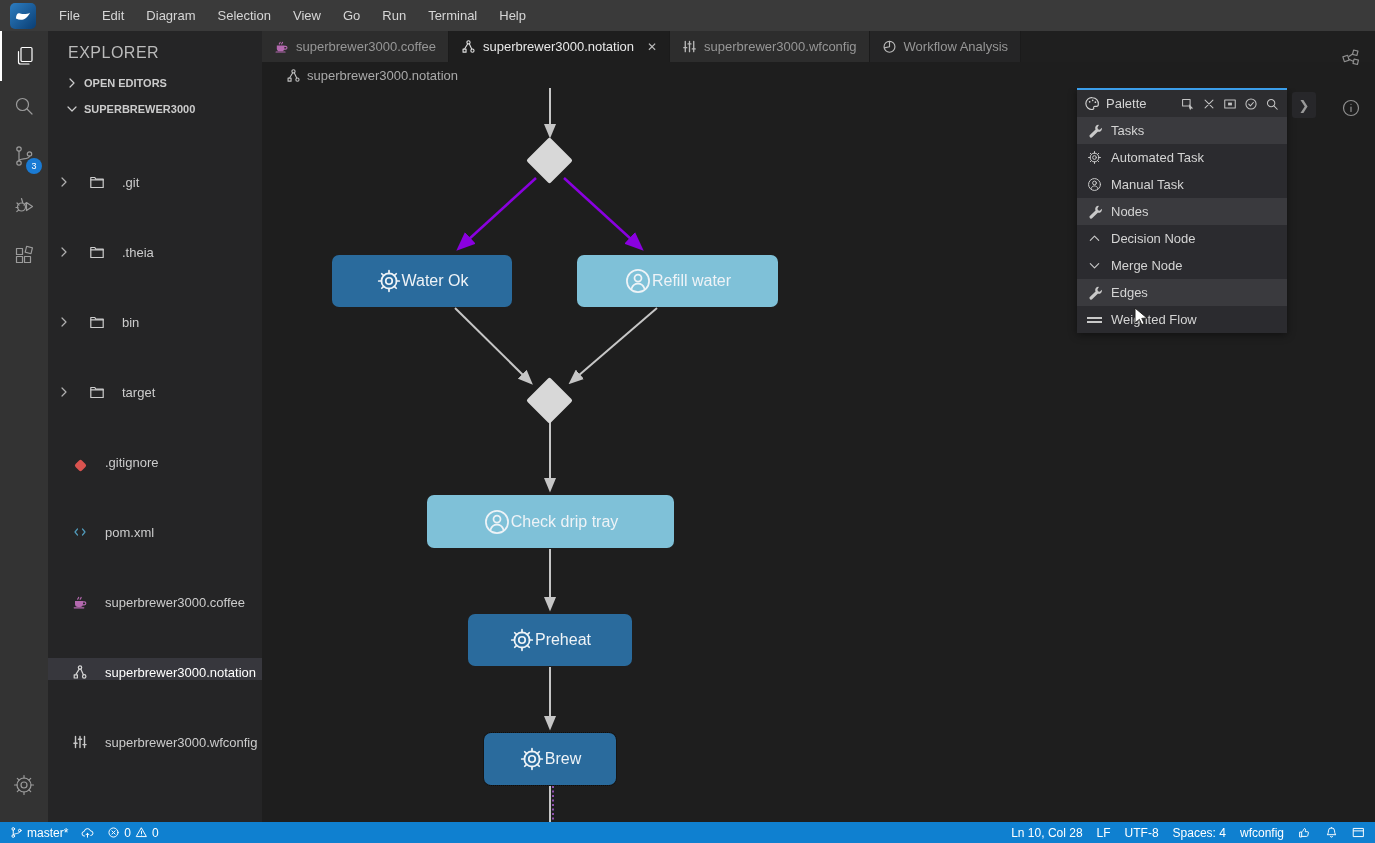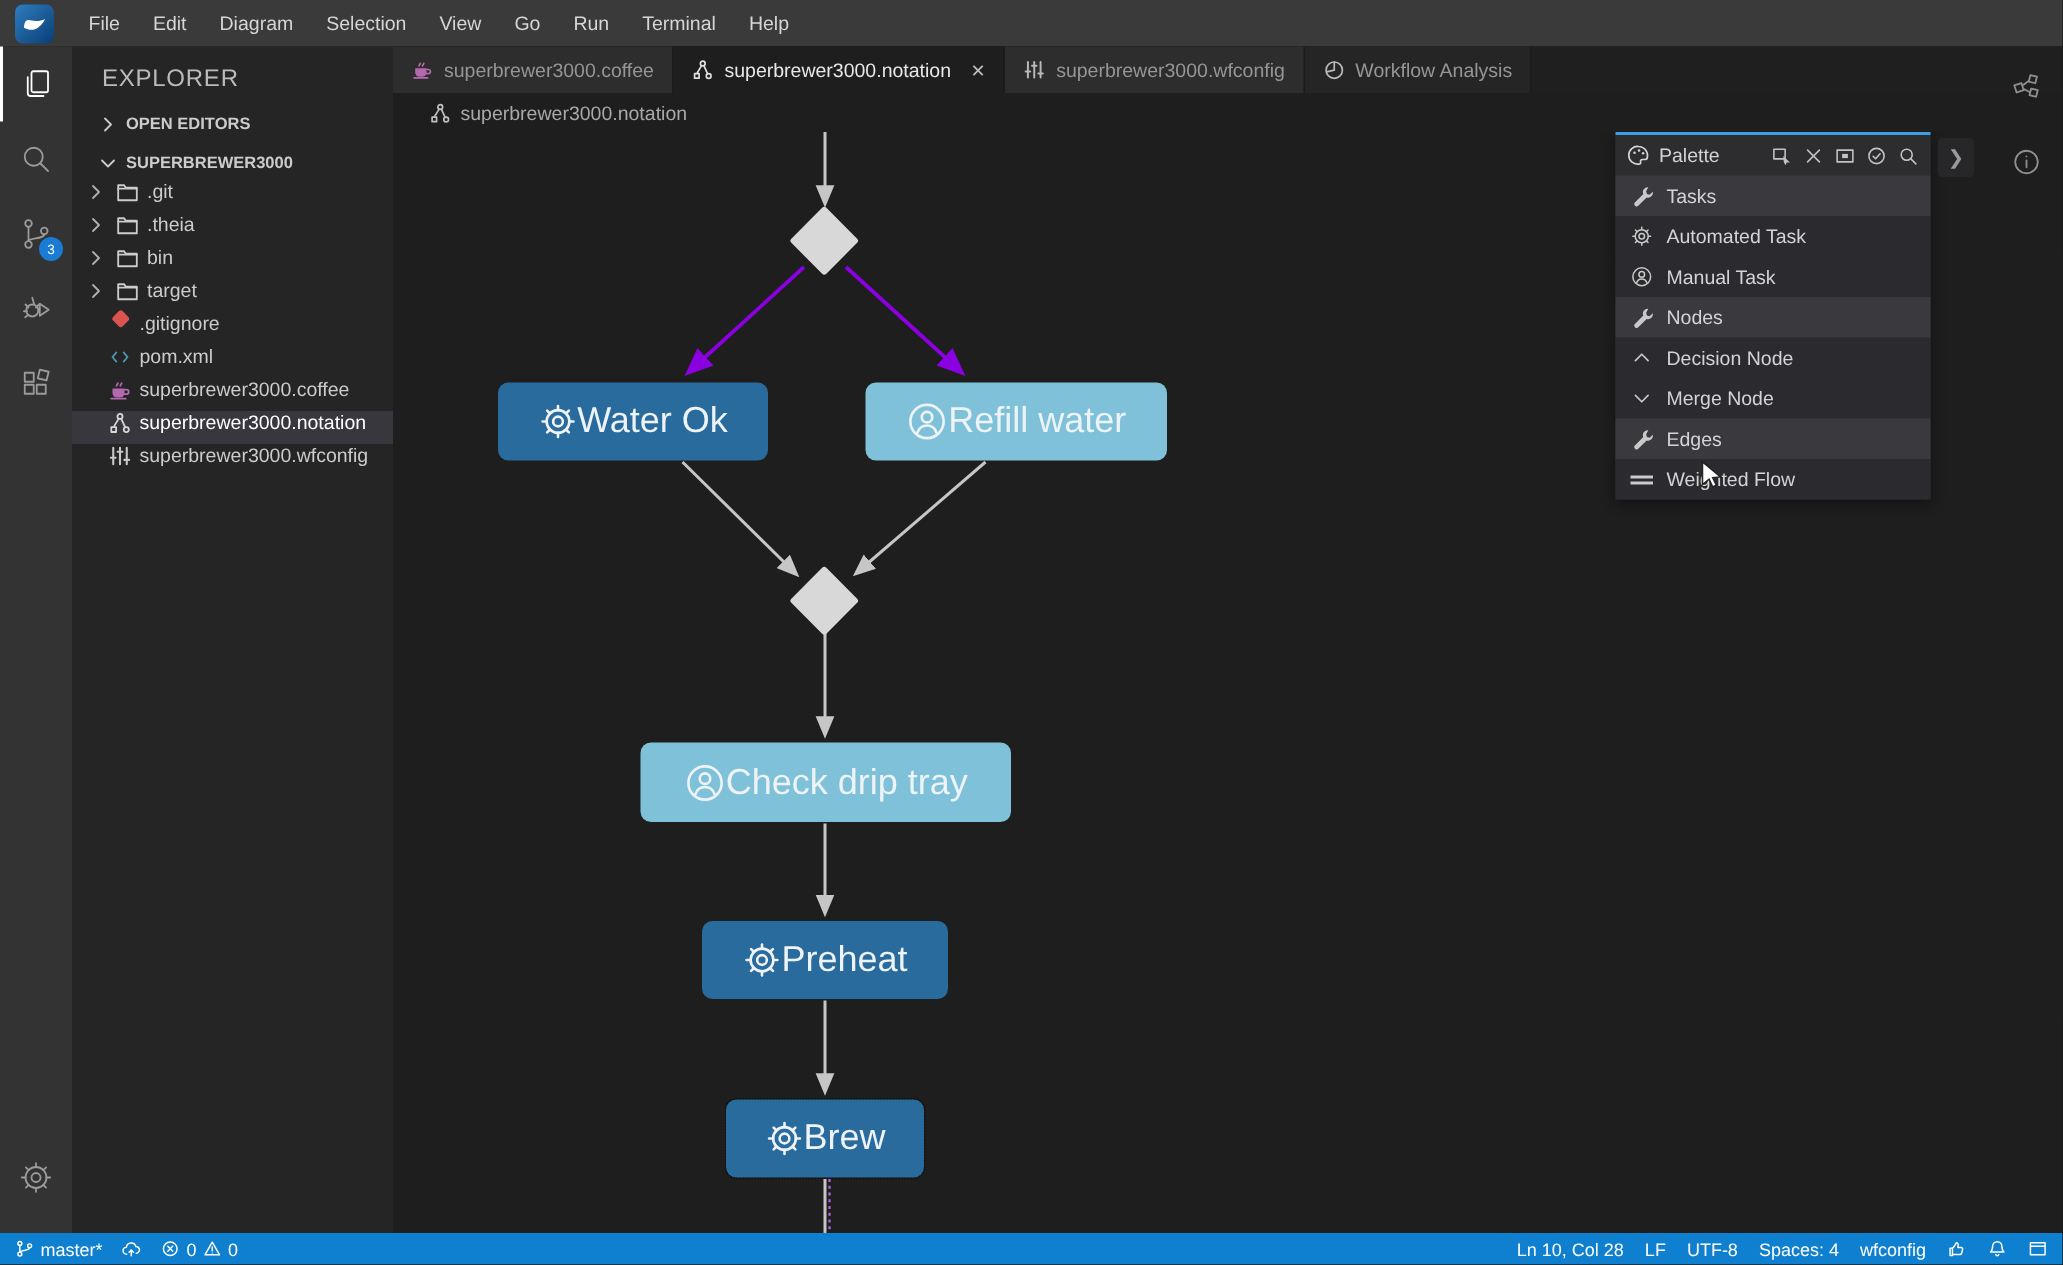--- a/index.html
+++ b/index.html
@@ -22,21 +22,21 @@
   .ab-item.active { color:#ffffff; border-left:2px solid #ffffff; }
   .ab-item svg { width:24px; height:24px; }
   .ab-badge { position:absolute; right:6px; bottom:7px; min-width:16px; height:16px; border-radius:8px;
     background:#1a7bd4; color:#fff; font-size:9px; display:flex; align-items:center; justify-content:center; padding:0 3px; }
   .ab-bottom { margin-top:auto; margin-bottom:12px; }
 
   
   .sidebar { width:214px; background:#252526; flex:0 0 214px; overflow:hidden; }
   .sidebar-title { padding:13px 0 10px 20px; font-size:16px; letter-spacing:.5px; color:#bbbbbb; }
   .section-row { height:22px; display:flex; align-items:center; font-weight:bold; font-size:11px; color:#cccccc; padding-left:16px; gap:4px; }
-  .tree-row { height:22px; display:flex; align-items:flex-start; gap:5px; color:#cccccc; padding-left:8px; cursor:default; }
+  .tree-row { height:22px; display:flex; align-items:flex-end; gap:17px; color:#cccccc; padding-left:8px; cursor:default;margin-top:48px; }
   .tree-row .twisty { width:16px; flex:0 0 16px; display:flex; justify-content:center; color:#b0b0b0; }
   .tree-row.file { padding-left:24px; }
   .tree-row.selected { background:#37373d; color:#ffffff; }
   .tree-row svg, .section-row svg { width:16px; height:16px; }
   .file-ico { width:16px; flex:0 0 16px; display:flex; justify-content:center; align-items:center; }
 
   
   .editor { flex:1 1 auto; display:flex; flex-direction:column; position:relative; min-width:0; background:#1e1e1e; }
   .tabbar { height:31px; flex:0 0 31px; background:#1f1f1f; display:flex; align-items:stretch; }
   .tab { display:flex; align-items:center; gap:7px; padding:0 12px; background:#2d2d2d; color:#969696;
@@ -50,21 +50,21 @@
 
   
   .ed-icon { position:absolute; right:13px; width:22px; height:22px; color:#8f8f8f; display:flex; align-items:center; justify-content:center; z-index:30; }
   .ed-icon svg { width:20px; height:20px; }
 
   
   .canvas { position:relative; flex:1 1 auto; background:#1e1e1e; overflow:hidden; }
   .edges-svg { position:absolute; left:0; top:0; width:100%; height:100%; }
   .diamond { position:absolute; width:33px; height:33px; background:#d8d8d8; transform:rotate(45deg); border-radius:2px; }
   .node { position:absolute; height:52px; border-radius:7px; display:flex; align-items:center; justify-content:center;
-    gap:0; color:#eef3f7; font-size:24px; }
+    gap:0; color:#eef3f7; font-size:16px; }
   .node svg { flex:0 0 auto; }
   .node.automated { background:#2a6b9d; }
   .node.manual { background:#7fc1d8; }
   .node.dashed { outline:1px dotted rgba(0,0,0,.55); }
 
   
   .palette { position:absolute; left:815px; top:0; width:210px; background:#2f2f33; border-top:2px solid #3b9eea;
     box-shadow:0 2px 8px rgba(0,0,0,.45); z-index:20; }
   .pal-header { height:27px; display:flex; align-items:center; padding:0 8px; background:#2d2d30; color:#d4d4d4; gap:6px; }
   .pal-header .title { flex:0 0 auto; }

